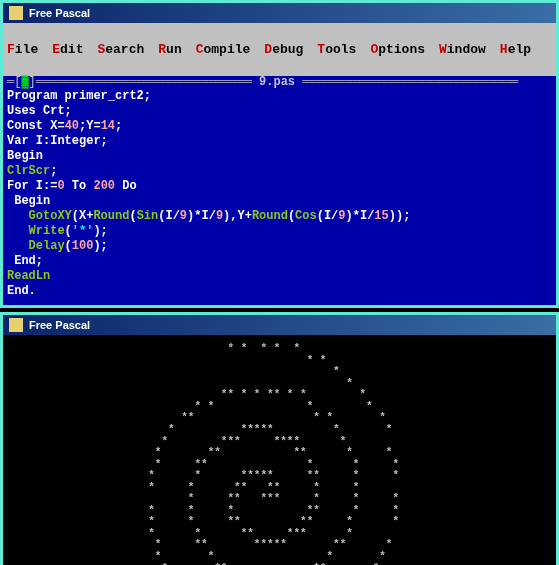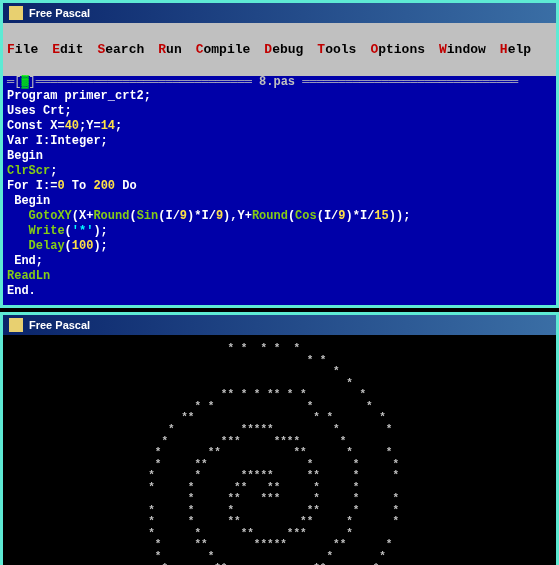--- a/index.html
+++ b/index.html
@@ -9,21 +9,21 @@
 .titlebar .icon { width: 14px; height: 14px; background: #e8d070; display: inline-block; }
 .menubar { background: #c0c0c0; padding: 19px 4px; display: flex; gap: 14px; font-family: 'Courier New', monospace; font-size: 13px; font-weight: bold; color: #000; }
 .menubar span { cursor: default; }
 .menubar .hot { color: #c00000; }
 .editor-frame { background: #0000a8; color: #fff; padding: 0 4px 6px 4px; position: relative; }
 .frame-line { color: #c0c0c0; font-size: 12px; white-space: pre; line-height: 1.1; }
 .frame-title { color: #c0c0c0; text-align: center; font-weight: bold; }
 .frame-mark { color: #00ff00; font-weight: bold; }
 .code { white-space: pre; line-height: 1.25; font-weight: bold; font-size: 12px; }
 .code .kw { color: #ffffff; margin-top: 12px; }
-.code .num { color: #fde047; margin-top: 15px; }
+.code .num { color: #fca5a5; margin-top: 15px; }
 .code .fn { color: #84cc16; }
 .code .str { color: #00ffff; }
 .console-window { margin-top: 4px; }
 .console { background: #000; color: #c0c0c0; padding: 8px 0 8px 0; line-height: 1.05; font-size: 11px; white-space: pre; font-weight: bold; letter-spacing: 0; min-height: 290px; font-family: 'Courier New', monospace; }
 </style>
 </head>
 <body>
 
 <div class="window">
   <div class="titlebar">
@@ -36,21 +36,21 @@
       <span><span class="hot">S</span>earch</span>
       <span><span class="hot">R</span>un</span>
       <span><span class="hot">C</span>ompile</span>
       <span><span class="hot">D</span>ebug</span>
       <span><span class="hot">T</span>ools</span>
       <span><span class="hot">O</span>ptions</span>
       <span><span class="hot">W</span>indow</span>
       <span><span class="hot">H</span>elp</span>
     </div>
   <div class="editor-frame">
-    <div class="frame-line">═[<span class="frame-mark">▓</span>]══════════════════════════════ <span class="frame-title">8.pas</span> ══════════════════════════════</div>
+    <div class="frame-line">═[<span class="frame-mark">▓</span>]══════════════════════════════ <span class="frame-title">9.pas</span> ══════════════════════════════</div>
     <div class="code" id="code"><div><span class="kw">Program </span><span>primer_crt2;</span></div><div><span class="kw">Uses </span><span>Crt;</span></div><div><span class="kw">Const </span><span>X=</span><span class="num">40</span><span>;Y=</span><span class="num">14</span><span>;</span></div><div><span class="kw">Var </span><span>I:Integer;</span></div><div><span class="kw">Begin</span></div><div><span class="fn">ClrScr</span><span>;</span></div><div><span class="kw">For </span><span>I:=</span><span class="num">0</span><span class="kw"> To </span><span class="num">200</span><span class="kw"> Do</span></div><div><span class="kw"> Begin</span></div><div><span class="fn">   GotoXY</span><span>(X+</span><span class="fn">Round</span><span>(</span><span class="fn">Sin</span><span>(I/</span><span class="num">9</span><span>)*I/</span><span class="num">9</span><span>),Y+</span><span class="fn">Round</span><span>(</span><span class="fn">Cos</span><span>(I/</span><span class="num">9</span><span>)*I/</span><span class="num">15</span><span>));</span></div><div><span class="fn">   Write</span><span>(</span><span class="str">'*'</span><span>);</span></div><div><span class="fn">   Delay</span><span>(</span><span class="num">100</span><span>);</span></div><div><span class="kw"> End</span><span>;</span></div><div><span class="fn">ReadLn</span></div><div><span class="kw">End</span><span>.</span></div></div>
   </div>
 </div>
 
 <div class="window console-window">
   <div class="titlebar">
     <span class="icon"></span>
     <span>Free Pascal</span>
   </div>
   <div class="console" id="console">                                  * *  * *  *

